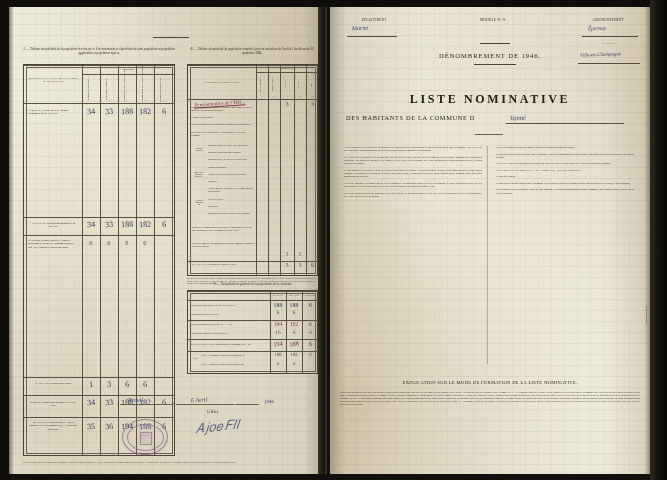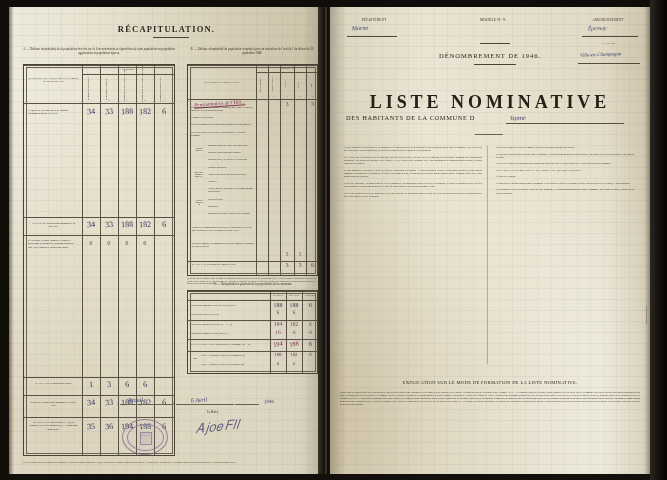--- a/index.html
+++ b/index.html
@@ -180,21 +180,21 @@
     font-family:"Liberation Serif", serif; font-size:6px; transform:rotate(-2deg);
   }
   #denom {
     position:absolute; left:0; right:0; top:46px; text-align:center;
     font-size:6.6px; letter-spacing:.14em; font-variant:small-caps; color:#2e2920;
   }
   #rule-a { position:absolute; left:150px; top:37px; width:30px; height:1.2px; background:#4a4236; }
   #rule-b { position:absolute; left:144px; top:58px; width:42px; height:1.2px; background:#4a4236; }
   #liste-title {
     position:absolute; left:0; right:0; top:86px; text-align:center;
-    font-size:18px; letter-spacing:.22em; font-variant:small-caps; font-weight:700; color:#262118;
+    font-size:12px; letter-spacing:.22em; font-variant:small-caps; font-weight:700; color:#262118;
   }
   #liste-sub {
     position:absolute; left:16px; top:108px; width:290px;
     font-size:6.4px; letter-spacing:.1em; font-variant:small-caps; color:#2c271e;
   }
   #commune-rule { position:absolute; left:176px; top:117px; width:118px; height:.8px; background:#5a5042; }
   #liste-rule2 { position:absolute; left:145px; top:128px; width:28px; height:1px; background:#6a604f; }
 
   .bodycol {
     position:absolute; font-size:2.35px; line-height:3.25px; color:#393126;
@@ -226,21 +226,20 @@
 <body>
 
 <div id="scan">
 
   <div class="page page-left">
     <div class="grid-overlay"></div>
     <div class="stain"></div>
     <div class="edge-dark-l"></div>
 
     <div class="lp">
-      <div id="recap-title">RÉCAPITULATION.</div>
       <div id="recap-rule"></div>
 
       <div class="tbl-caption" id="capA">A. — Tableau récapitulatif de la population inscrite sur la liste nominative et répartition de cette population en population agglomérée et population éparse.</div>
 
       <div class="tbl-caption" id="capB">B. — Tableau récapitulatif de population comptée à part en exécution de l'article 3 du décret du 30 septembre 1944.</div>
 
       <div class="frame" id="frameA">
         <div class="tA">
 
           <div class="vl" style="left:58px;"></div>

